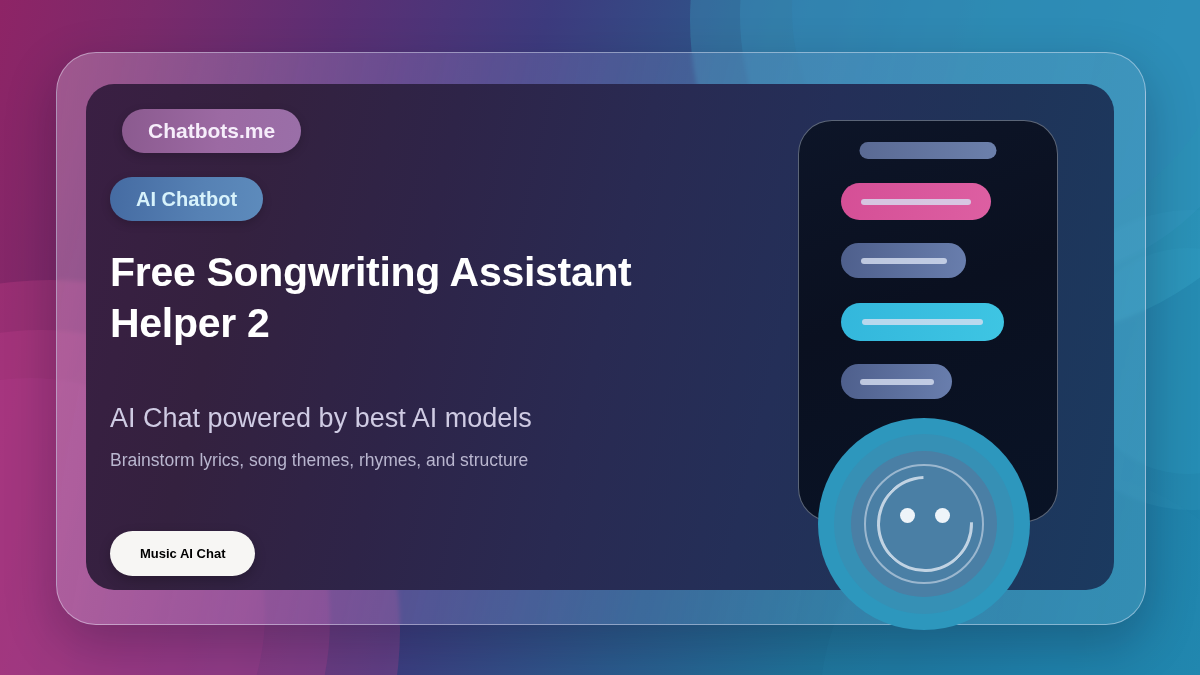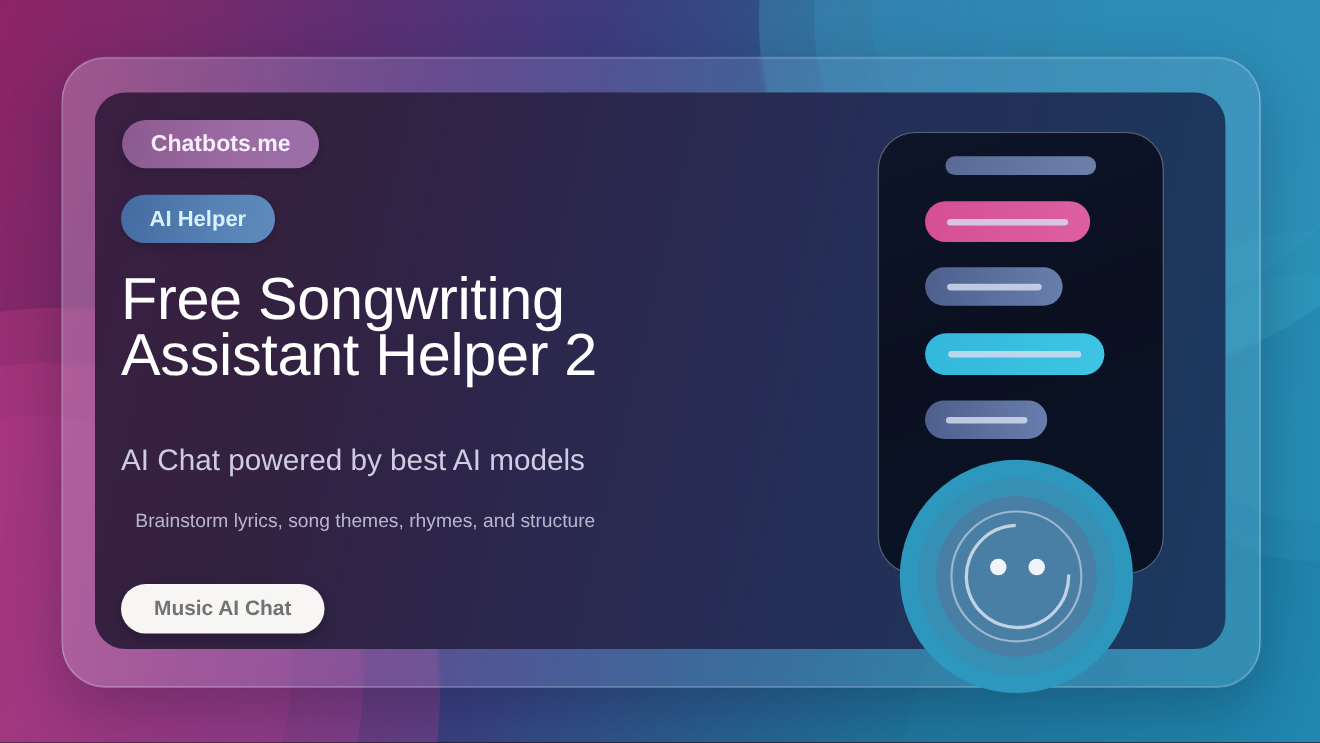--- a/index.html
+++ b/index.html
@@ -97,21 +97,21 @@
   .pill {
     display: inline-flex;
     align-items: center;
     justify-content: center;
     border-radius: 999px;
     font-weight: bold;
     white-space: nowrap;
   }
   .pill-brand {
     position: absolute;
-    left: 1px;
+    left: 12px;
     top: 25px;
     height: 44px;
     padding: 0 26px;
     font-size: 21px;
     color: #f6eefb;
     background: linear-gradient(95deg, #8b5a8f 0%, #9c6aa3 55%, #9a6fa8 100%);
     box-shadow: 0 3px 10px rgba(0,0,0,0.18);
   }
   .pill-tag {
     position: absolute;
@@ -124,23 +124,23 @@
     background: linear-gradient(95deg, #456ba2 0%, #5681b4 60%, #5d8bbc 100%);
     box-shadow: 0 3px 10px rgba(0,0,0,0.18);
   }
 
   .headline {
     position: absolute;
     left: 0px;
     top: 163px;
     width: 620px;
     margin: 0;
-    font-size: 54px;
+    font-size: 41px;
     line-height: 51px;
-    font-weight: normal;
+    font-weight: bold;
     color: #ffffff;
     letter-spacing: -0.3px;
   }
   .subhead {
     position: absolute;
     left: 0px;
     top: 270px;
     margin: 0;
     font-size: 33px;
     line-height: 40px;
@@ -155,36 +155,36 @@
     margin: 0;
     font-size: 27px;
     line-height: 28px;
     color: #cfcbe3;
     font-weight: normal;
   }
   .desc {
     position: absolute;
     left: 0px;
     top: 364px;
-    margin: 13px;
+    margin: 0;
     font-size: 17.5px;
     line-height: 24px;
     color: #b9b6cf;
     font-weight: normal;
   }
 
   .cta {
     position: absolute;
     left: 0px;
     top: 447px;
     height: 45px;
     padding: 0 30px;
-    font-size: 19px;
+    font-size: 13px;
     font-weight: bold;
-    color: #737373;
+    color: #000000;
     background: #f7f6f4;
     border: none;
     border-radius: 999px;
     box-shadow: 0 4px 12px rgba(0,0,0,0.22);
     cursor: pointer;
   }
 
   
   .phone {
     position: absolute;
@@ -293,21 +293,21 @@
   </div>
 
   <div class="outer-card"></div>
 
   <div class="inner-card">
 
     <div class="content">
 
       <div class="pill pill-brand">Chatbots.me</div>
 
-      <div class="pill pill-tag">AI Helper</div>
+      <div class="pill pill-tag">AI Chatbot</div>
 
       <h1 class="headline">Free Songwriting Assistant Helper 2</h1>
 
 
       <p class="tagline">AI Chat powered by best AI models</p>
 
       <p class="desc">Brainstorm lyrics, song themes, rhymes, and structure</p>
 
       <button class="cta">Music AI Chat</button>
     </div>

